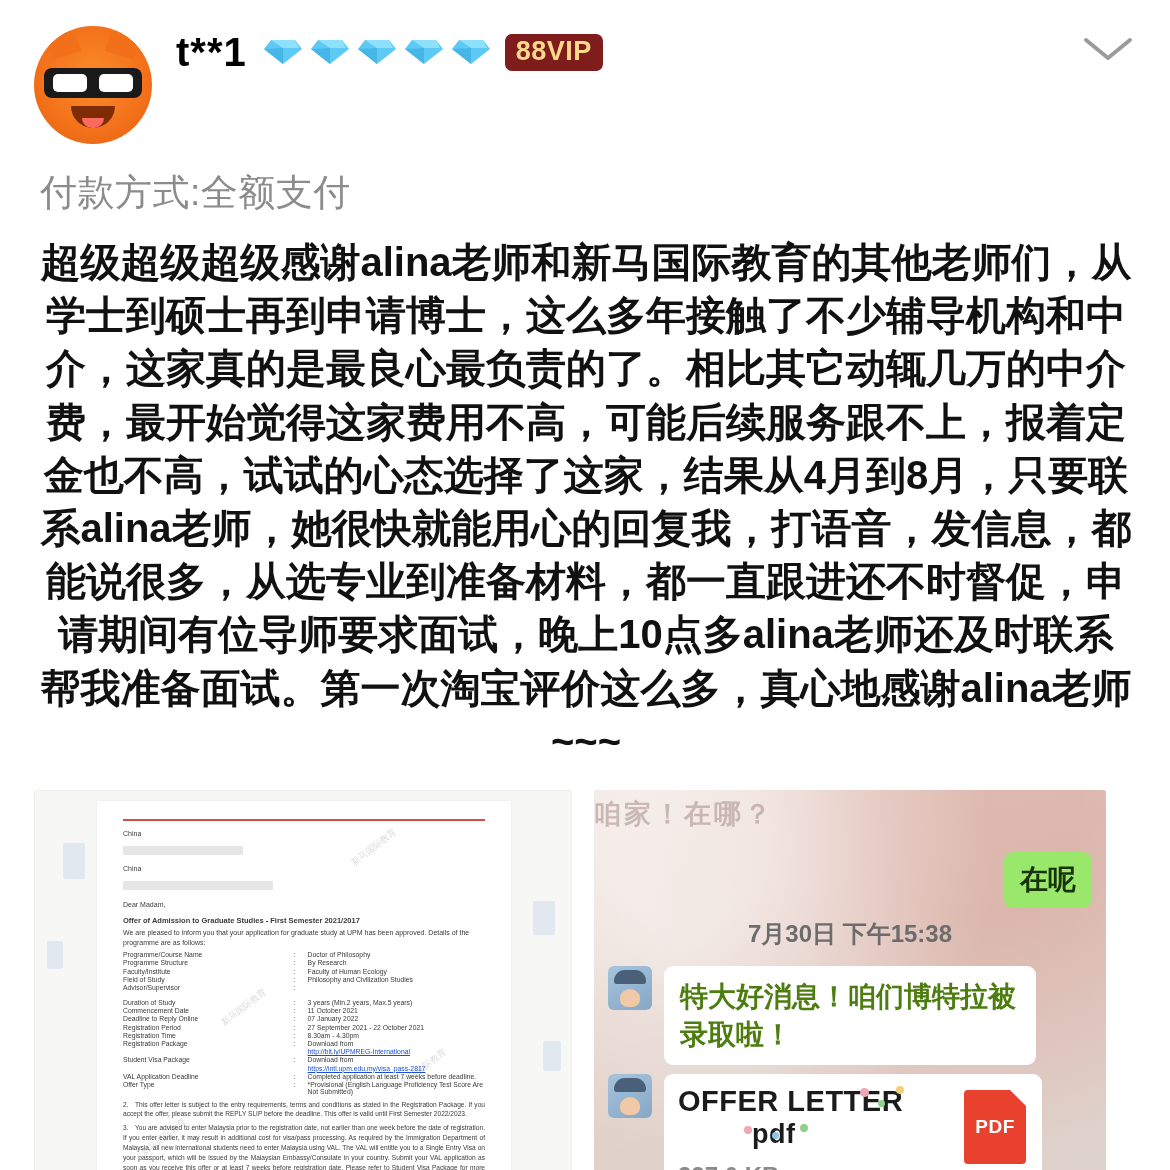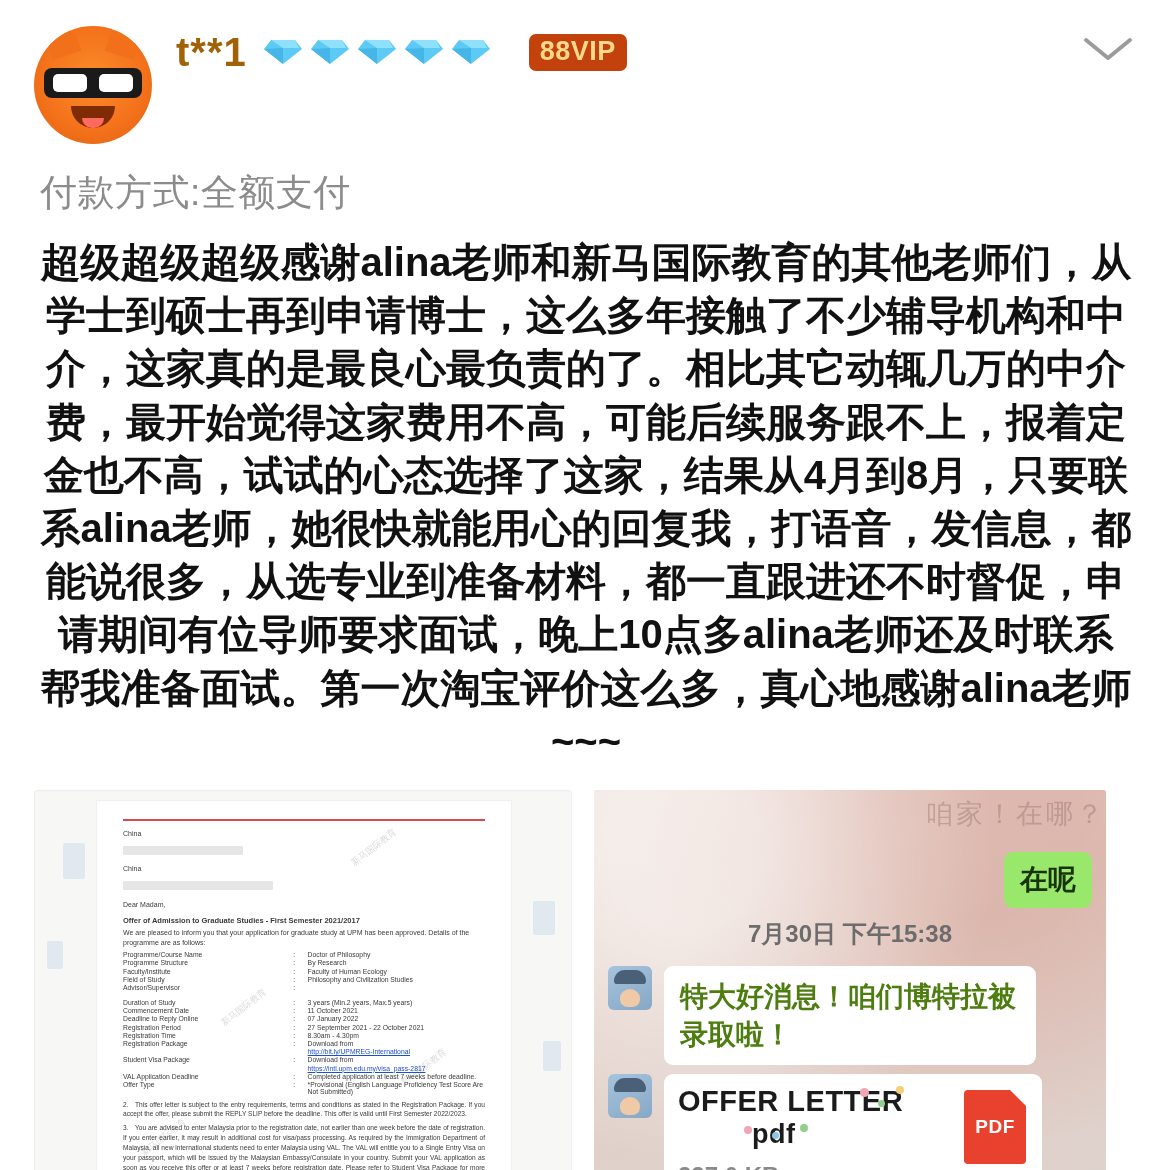--- a/index.html
+++ b/index.html
@@ -77,37 +77,37 @@
     min-width: 0;
   }
   .name-row {
     display: flex;
     align-items: center;
     gap: 10px;
   }
   .user-name {
     font-size: 40px;
     font-weight: bold;
-    color: #a16207;
+    color: #000000;
     letter-spacing: 1px;
     line-height: 1;
   }
   .diamonds {
     display: flex;
     align-items: center;
     gap: 7px;
     margin-left: 6px;
   }
   .diamond {
     width: 40px; height: 28px;
     display: block;
   }
   .vip-badge {
-    margin-left: 28px;
-    background: #c2410c;
+    margin-left: 4px;
+    background: #7f1d1d;
     color: #ffd98a;
     font-size: 27px;
     font-weight: bold;
     padding: 4px 11px 6px;
     border-radius: 7px;
     line-height: 1;
     letter-spacing: 0.5px;
   }
   .time-line {
     margin-top: 16px;
@@ -217,23 +217,23 @@
   .chat-bg {
     position: absolute; inset: 0;
     background:
       radial-gradient(circle at 18% 14%, rgba(255,255,255,0.55) 0 14%, rgba(255,255,255,0) 55%),
       radial-gradient(circle at 76% 6%, rgba(214,162,150,0.55) 0 18%, rgba(214,162,150,0) 60%),
       linear-gradient(165deg, #ead9d2 0%, #e2cfc7 40%, #ded3ce 100%);
   }
   .faint-top {
     position: absolute;
     top: 6px; left: 0; right: 0;
-    text-align: right;
+    text-align: left;
     font-size: 27px;
-    font-weight: normal;
+    font-weight: bold;
     color: rgba(150,120,115,0.45);
     letter-spacing: 3px;
   }
   .bubble-green {
     position: absolute;
     top: 62px; right: 14px;
     background: #9ae86b;
     border-radius: 9px;
     padding: 9px 16px;
     font-size: 28px;

